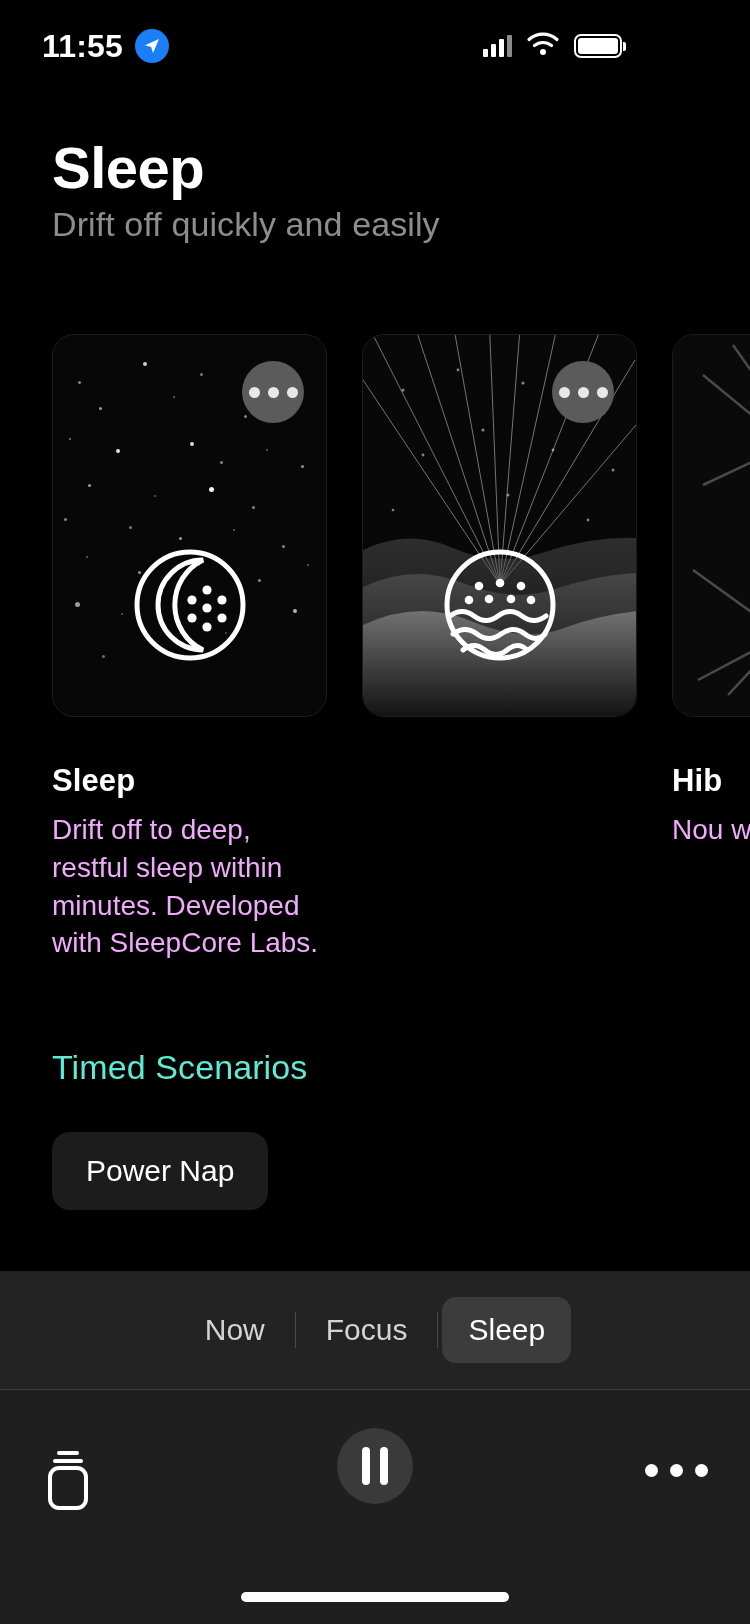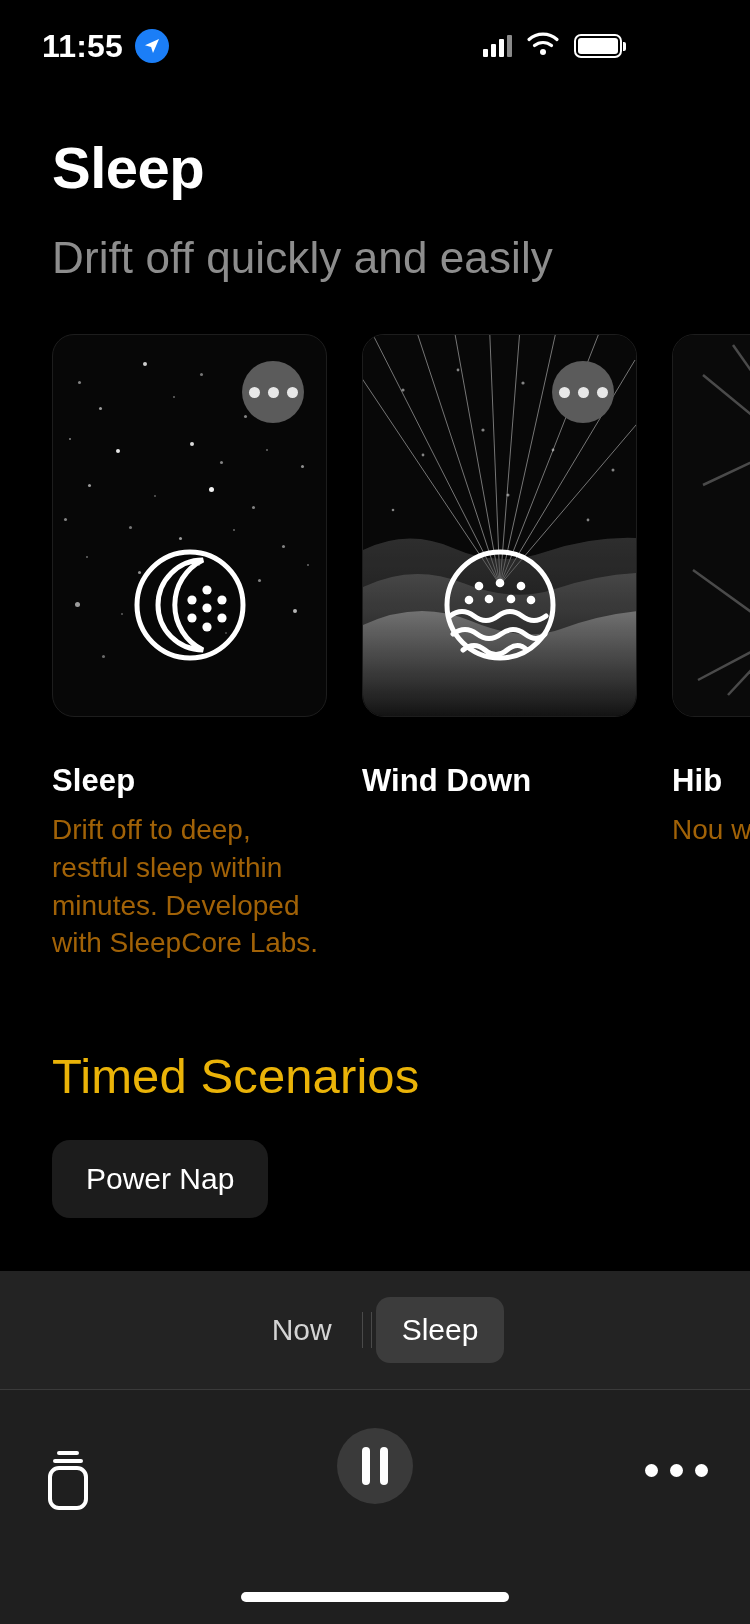--- a/index.html
+++ b/index.html
@@ -23,41 +23,41 @@
   .bars i:nth-child(2){height:13px;}
   .bars i:nth-child(3){height:18px;}
   .bars i:nth-child(4){height:22px;background:#8a8a8a;}
   .batt { width:48px; height:24px; border:2px solid #fff; border-radius:7px; padding:2px; }
   .batt span { display:block; height:100%; width:100%; background:#fff; border-radius:3px; }
   .batt-cap { width:3px; height:9px; background:#fff; border-radius:0 2px 2px 0; margin-left:1px; }
 
   
   .header { position:absolute; top:138px; left:52px; }
   .page-title { color:#fff; font-size:58px; font-weight:700; letter-spacing:-0.5px; line-height:1.05; }
-  .page-sub { color:#8d8d8d; font-size:44px; font-weight:400; margin-top:34px; letter-spacing:0.1px; }
+  .page-sub { color:#8d8d8d; font-size:34px; font-weight:400; margin-top:6px; letter-spacing:0.1px; }
 
   
   .cards-row { position:absolute; top:334px; left:52px; display:flex; gap:35px; width:760px; }
   .card { width:275px; flex:0 0 275px; }
   .card-art { position:relative; width:275px; height:383px; border-radius:22px; overflow:hidden; background:#070707; border:1px solid #1d1d1d; }
   .stars { position:absolute; inset:0; }
   .stars i { position:absolute; background:#fff; border-radius:50%; }
   .more-btn { position:absolute; top:26px; right:22px; width:62px; height:62px; border-radius:50%; background:#5b5b5b; display:flex; align-items:center; justify-content:center; gap:8px; }
   .more-btn b { display:block; width:11px; height:11px; border-radius:50%; background:#e8e8e8; }
   .card-icon { position:absolute; left:50%; transform:translateX(-50%); bottom:48px; }
   .card-title { color:#fff; font-size:31px; font-weight:700; margin-top:46px; letter-spacing:0.1px; white-space:nowrap; }
-  .card-desc { color:#a16207; font-size:28px; line-height:1.35; margin-top:12px; }
+  .card-desc { color:#f0abfc; font-size:28px; line-height:1.35; margin-top:12px; }
 
   
   .card.clip { flex:0 0 275px; }
 
   
   .section { position:absolute; top:1048px; left:52px; }
-  .section-title { color:#eab308; font-size:49px; font-weight:400; letter-spacing:0.1px; }
-  .chips { margin-top:36px; display:flex; gap:20px; }
+  .section-title { color:#5eead4; font-size:34px; font-weight:400; letter-spacing:0.1px; }
+  .chips { margin-top:45px; display:flex; gap:20px; }
   .chip { background:#1c1c1c; color:#fff; font-size:30px; padding:22px 34px; border-radius:18px; white-space:nowrap; }
 
   
   .tabbar { position:absolute; left:0; top:1271px; width:750px; height:118px; background:#232323; display:flex; align-items:center; justify-content:center; }
   .tabs { display:flex; align-items:center;text-align:center; }
   .tab { color:#d4d4d4; font-size:30px; padding:16px 26px; border-radius:14px; white-space:nowrap; }
   .tab.active { background:#3c3c3c; color:#fff; }
   .tab-sep { width:1px; height:36px; background:#4a4a4a; margin:0 4px; }
 
   
@@ -231,21 +231,20 @@
             <circle cx="28" cy="54" r="4.3" fill="#fff"></circle>
             <circle cx="48" cy="53" r="4.3" fill="#fff"></circle>
             <circle cx="70" cy="53" r="4.3" fill="#fff"></circle>
             <circle cx="90" cy="54" r="4.3" fill="#fff"></circle>
             <path d="M9 70q12 -9 24 0t24 0t24 0t24 0" fill="none" stroke="#fff" stroke-width="5" stroke-linecap="round"></path>
             <path d="M12 88q12 -9 24 0t24 0t24 0t20 0" fill="none" stroke="#fff" stroke-width="5" stroke-linecap="round"></path>
             <path d="M22 104q11 -9 22 0t22 0t20 0" fill="none" stroke="#fff" stroke-width="5" stroke-linecap="round"></path>
           </svg>
         </div>
       </div>
-      <div class="card-title">Wind Down</div>
     </div>
 
     <div class="card clip">
       <div class="card-art">
         <svg width="275" height="383" viewBox="0 0 275 383" style="position:absolute;inset:0">
           <rect width="275" height="383" fill="#0a0a0a"></rect>
           <g stroke="#4a4a4a" stroke-width="2.5" fill="none">
             <path d="M30 40 L115 110 L30 150"></path>
             <path d="M20 235 L110 300 L25 345"></path>
             <path d="M60 10 L120 95"></path>
@@ -266,20 +265,21 @@
     <div class="section-title">Timed Scenarios</div>
     <div class="chips">
       <div class="chip">Power Nap</div>
     </div>
   </div>
 
   <div class="tabbar">
     <div class="tabs">
       <div class="tab">Now</div>
       <span class="tab-sep"></span>
+      <div class="tab">Focus</div>
       <span class="tab-sep"></span>
       <div class="tab active">Sleep</div>
     </div>
   </div>
 
   <div class="playerbar">
     <div class="pb-left">
       <svg width="52" height="66" viewBox="0 0 52 66">
         <rect x="8" y="22" width="36" height="40" rx="9" fill="none" stroke="#fff" stroke-width="4"></rect>
         <path d="M13 15h26" stroke="#fff" stroke-width="4" stroke-linecap="round"></path>

